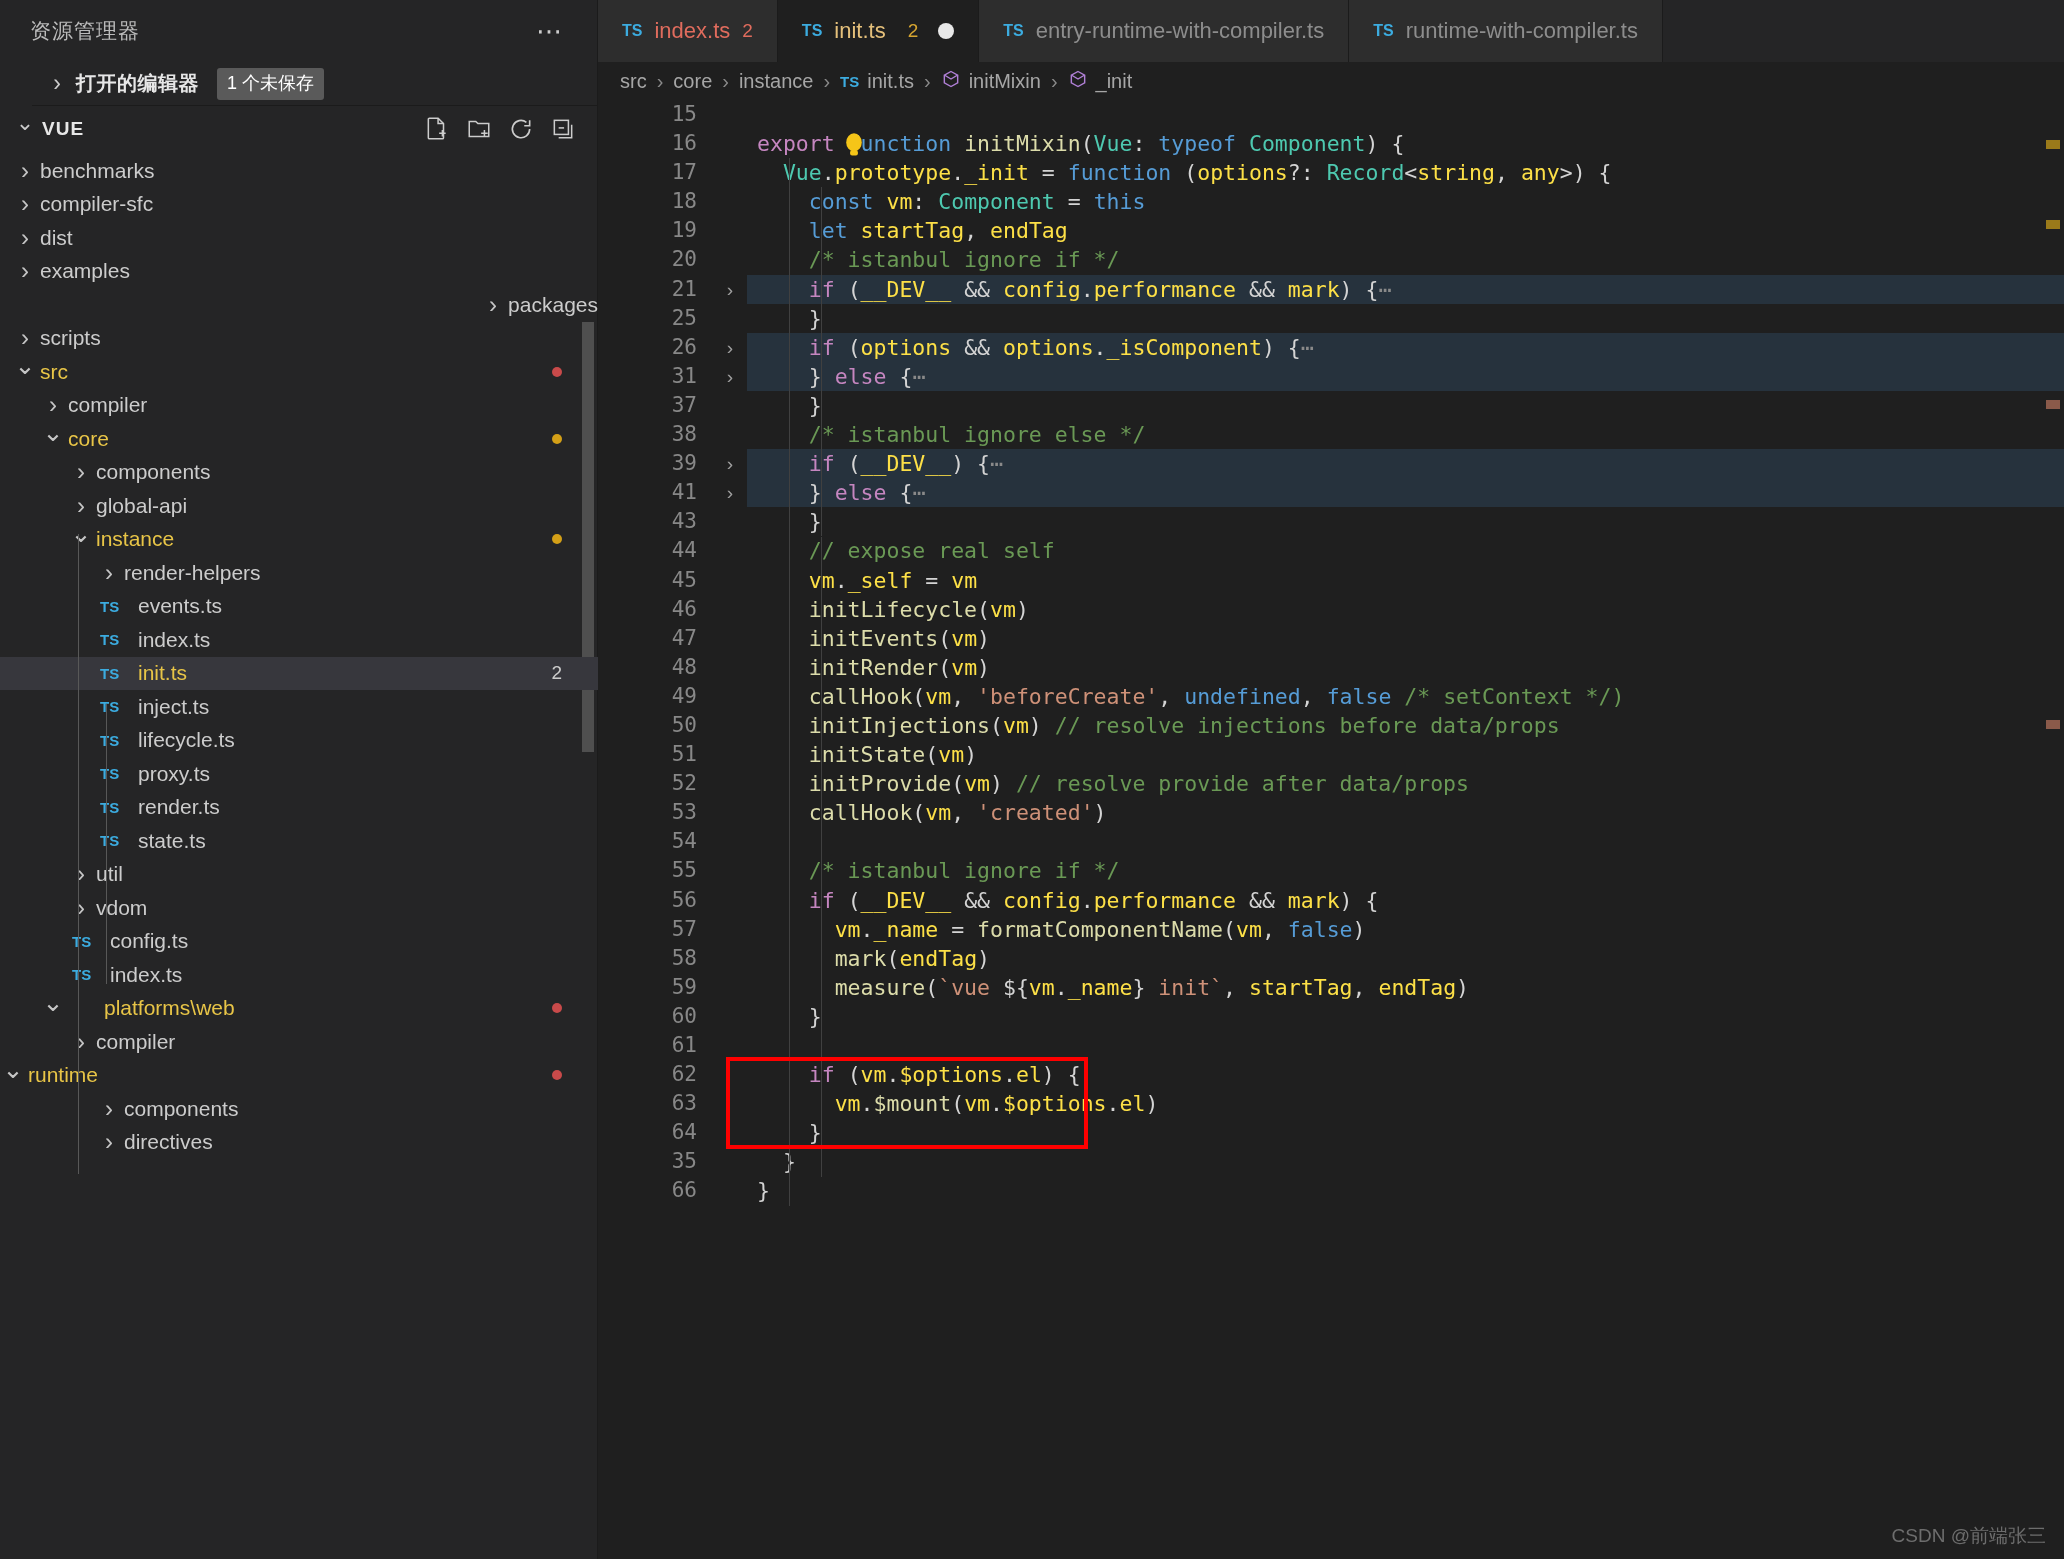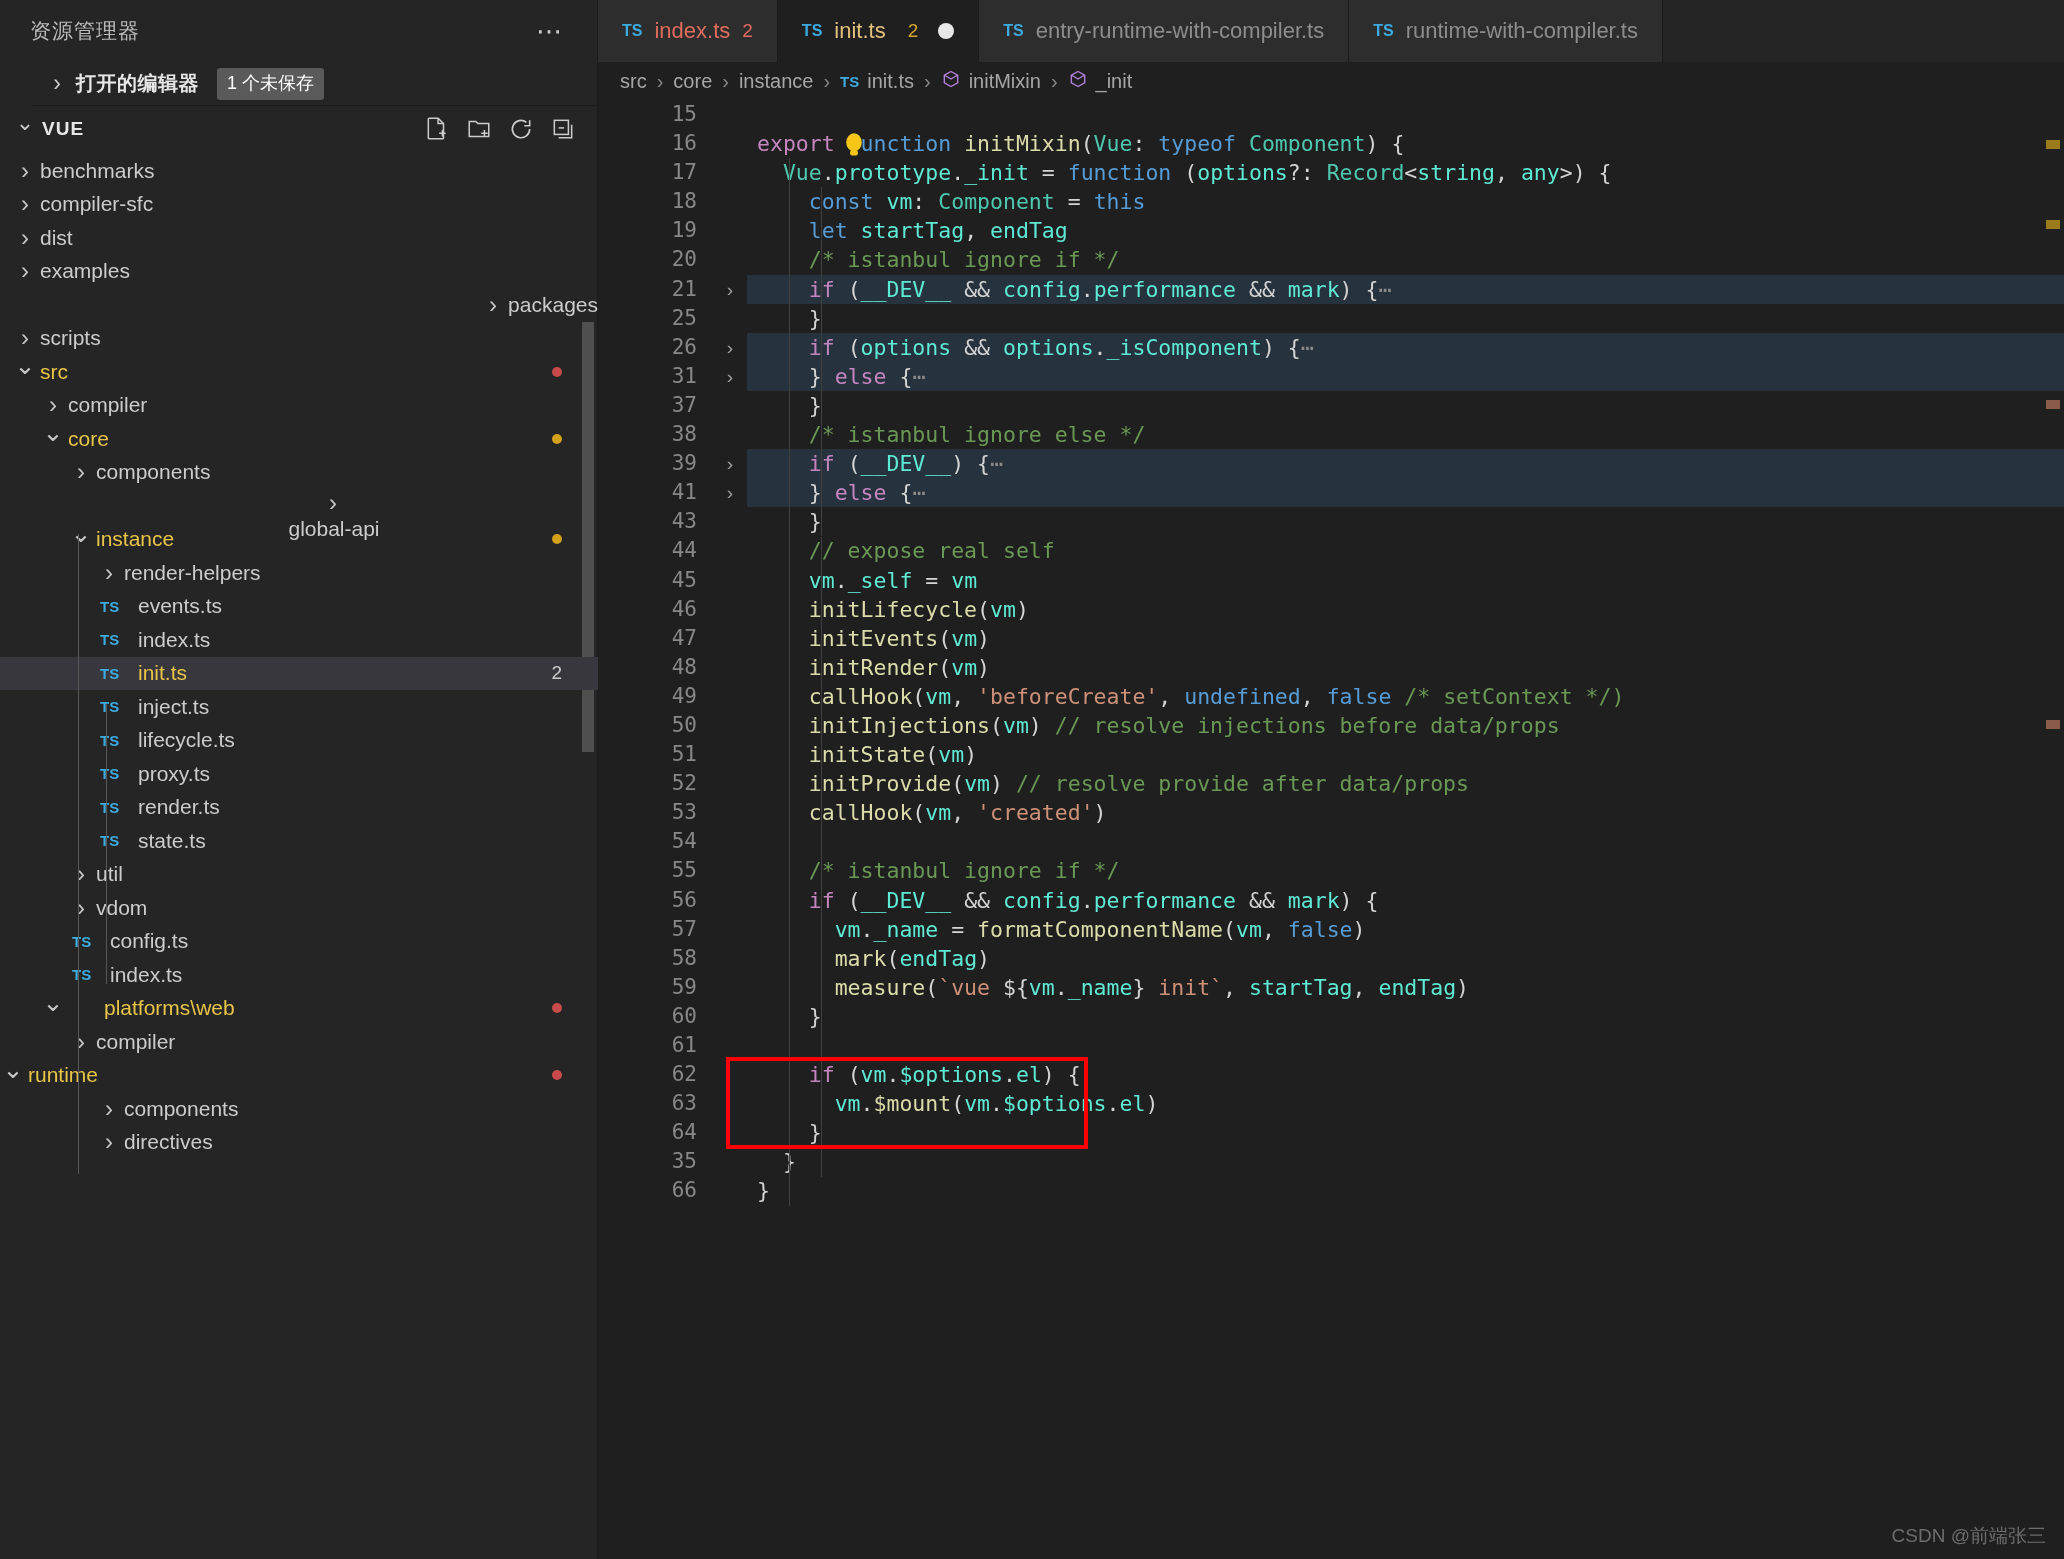--- a/index.html
+++ b/index.html
@@ -180,21 +180,21 @@
 
   
   .ed-scroll {
     position: absolute; left: 0; width: 12px; background: #5a5a5a;
   }
 
   
   .k   { color: #c586c0; }   
   .kb  { color: #569cd6; }   
   .fn  { color: #dcdcaa; }   
-  .var { color: #5eead4; }   
+  .var { color: #fde047; }   
   .typ { color: #4ec9b0; }   
   .str { color: #ce9178; }   
   .cm  { color: #6a9955; }   
   .pun { color: #d4d4d4; }
   .fold-ell { color: #8a8a8a; }
 
   .bulb {
     position: absolute; width: 20px; height: 26px;
   }
 
@@ -297,21 +297,21 @@
         </div>
         <div class="row" style="padding-left: 40px;">
           <span class="twisty d"></span>
           <span class="nm folder-active">core</span>
           <span class="dot-mod" style="background: rgb(212, 160, 23);"></span>
         </div>
         <div class="row" style="padding-left: 68px;">
           <span class="twisty r"></span>
           <span class="nm">components</span>
         </div>
-        <div class="row" style="padding-left: 68px; flex-direction: column;">
+        <div class="row" style="padding-left: 68px;">
           <span class="twisty r"></span>
           <span class="nm">global-api</span>
         </div>
         <div class="row" style="padding-left: 68px;">
           <span class="twisty d"></span>
           <span class="nm folder-active">instance</span>
           <span class="dot-mod" style="background: rgb(212, 160, 23);"></span>
         </div>
         <div class="row" style="padding-left: 96px;">
           <span class="twisty r"></span>

